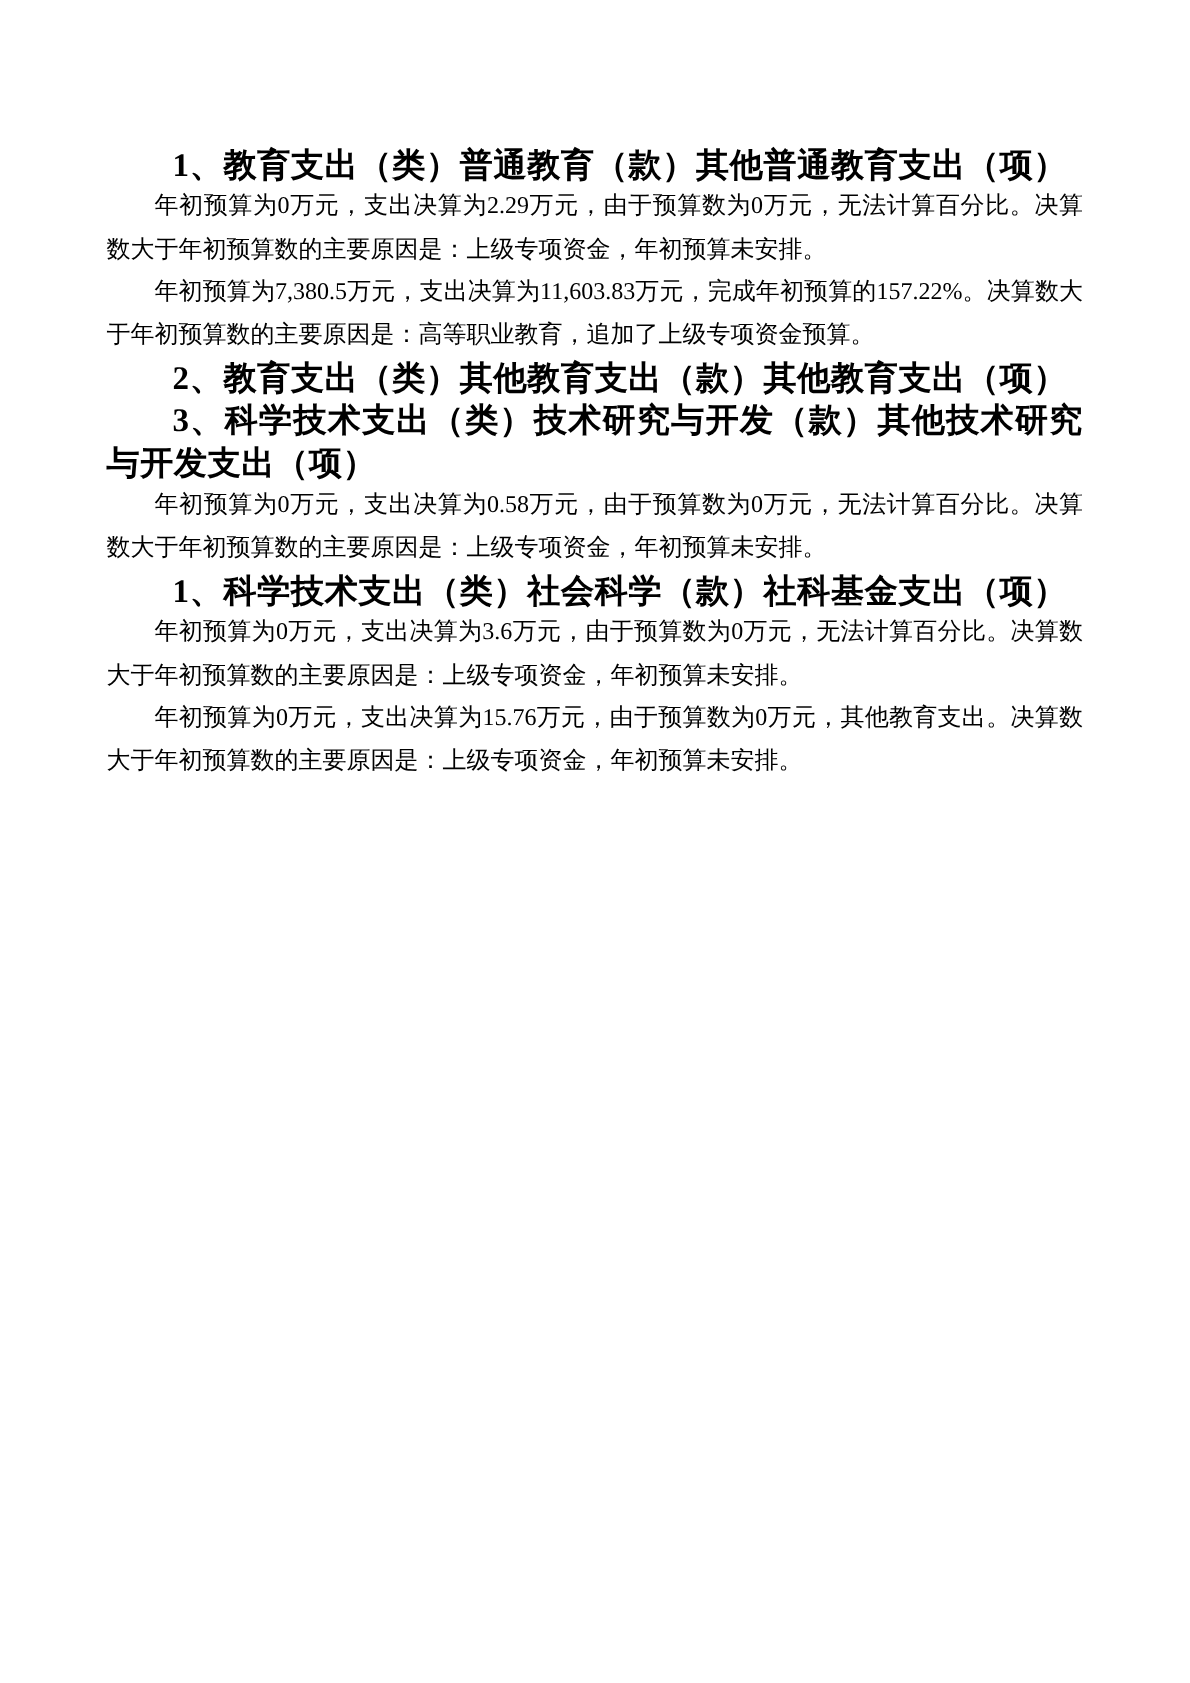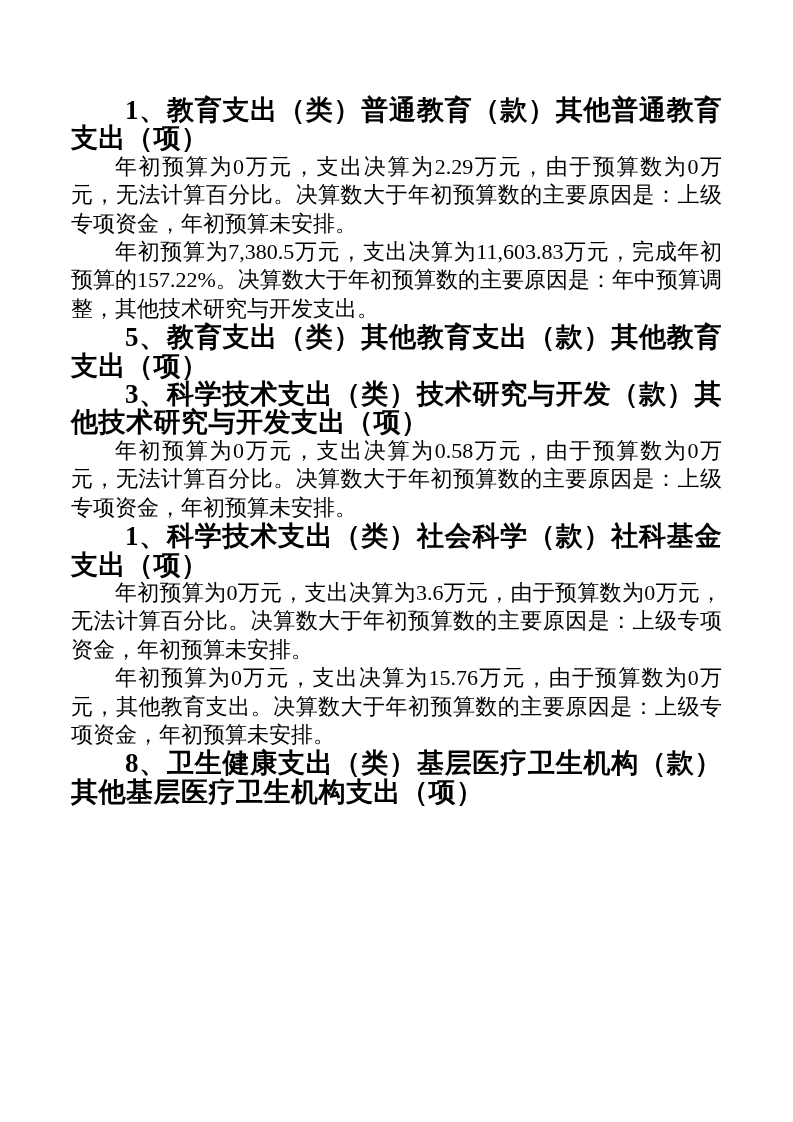--- a/index.html
+++ b/index.html
@@ -17,68 +17,65 @@
   .page {
     box-sizing: border-box;
     width: 793px;
     height: 1122px;
     padding: 96px 71px 0 71px;
     background: #ffffff;
   }
   .section { margin: 0; }
   .section-heading {
     margin: 0;
-    font-size: 27px;
+    font-size: 22px;
     line-height: 28.4px;
     font-weight: bold;
     text-align: justify;
     text-indent: 2em;
     letter-spacing: 0.5px;
   }
   .section-body {
     margin: 0;
-    font-size: 22px;
+    font-size: 16px;
     line-height: 28.4px;
     font-weight: normal;
     text-align: justify;
     text-indent: 2em;
     font-family: Liberation Serif, serif;
   }
   .section-body:empty { display: none; }
 </style>
 </head>
 <body>
 
 <div class="page">
 
   <div class="section">
     <p class="section-heading">1、教育支出（类）普通教育（款）其他普通教育支出（项）</p>
     <p class="section-body">年初预算为0万元，支出决算为2.29万元，由于预算数为0万元，无法计算百分比。决算数大于年初预算数的主要原因是：上级专项资金，年初预算未安排。</p>
   </div>
 
   <div class="section">
-    <p class="section-body">年初预算为7,380.5万元，支出决算为11,603.83万元，完成年初预算的157.22%。决算数大于年初预算数的主要原因是：年中预算调整，其他技术研究与开发支出。</p>
+    <p class="section-body">年初预算为7,380.5万元，支出决算为11,603.83万元，完成年初预算的157.22%。决算数大于年初预算数的主要原因是：高等职业教育，追加了上级专项资金预算。</p>
   </div>
 
   <div class="section">
-    <p class="section-heading">5、教育支出（类）其他教育支出（款）其他教育支出（项）</p>
+    <p class="section-heading">2、教育支出（类）其他教育支出（款）其他教育支出（项）</p>
   </div>
 
   <div class="section">
     <p class="section-heading">3、科学技术支出（类）技术研究与开发（款）其他技术研究与开发支出（项）</p>
     <p class="section-body">年初预算为0万元，支出决算为0.58万元，由于预算数为0万元，无法计算百分比。决算数大于年初预算数的主要原因是：上级专项资金，年初预算未安排。</p>
   </div>
 
 
   <div class="section">
     <p class="section-heading">1、科学技术支出（类）社会科学（款）社科基金支出（项）</p>
     <p class="section-body">年初预算为0万元，支出决算为3.6万元，由于预算数为0万元，无法计算百分比。决算数大于年初预算数的主要原因是：上级专项资金，年初预算未安排。</p>
   </div>
 
   <div class="section">
     <p class="section-body">年初预算为0万元，支出决算为15.76万元，由于预算数为0万元，其他教育支出。决算数大于年初预算数的主要原因是：上级专项资金，年初预算未安排。</p>
   </div>
 
-  <div class="section">
-    <p class="section-heading">8、卫生健康支出（类）基层医疗卫生机构（款）其他基层医疗卫生机构支出（项）</p>
-  </div>
 
 </div>
 
 </body></html>

